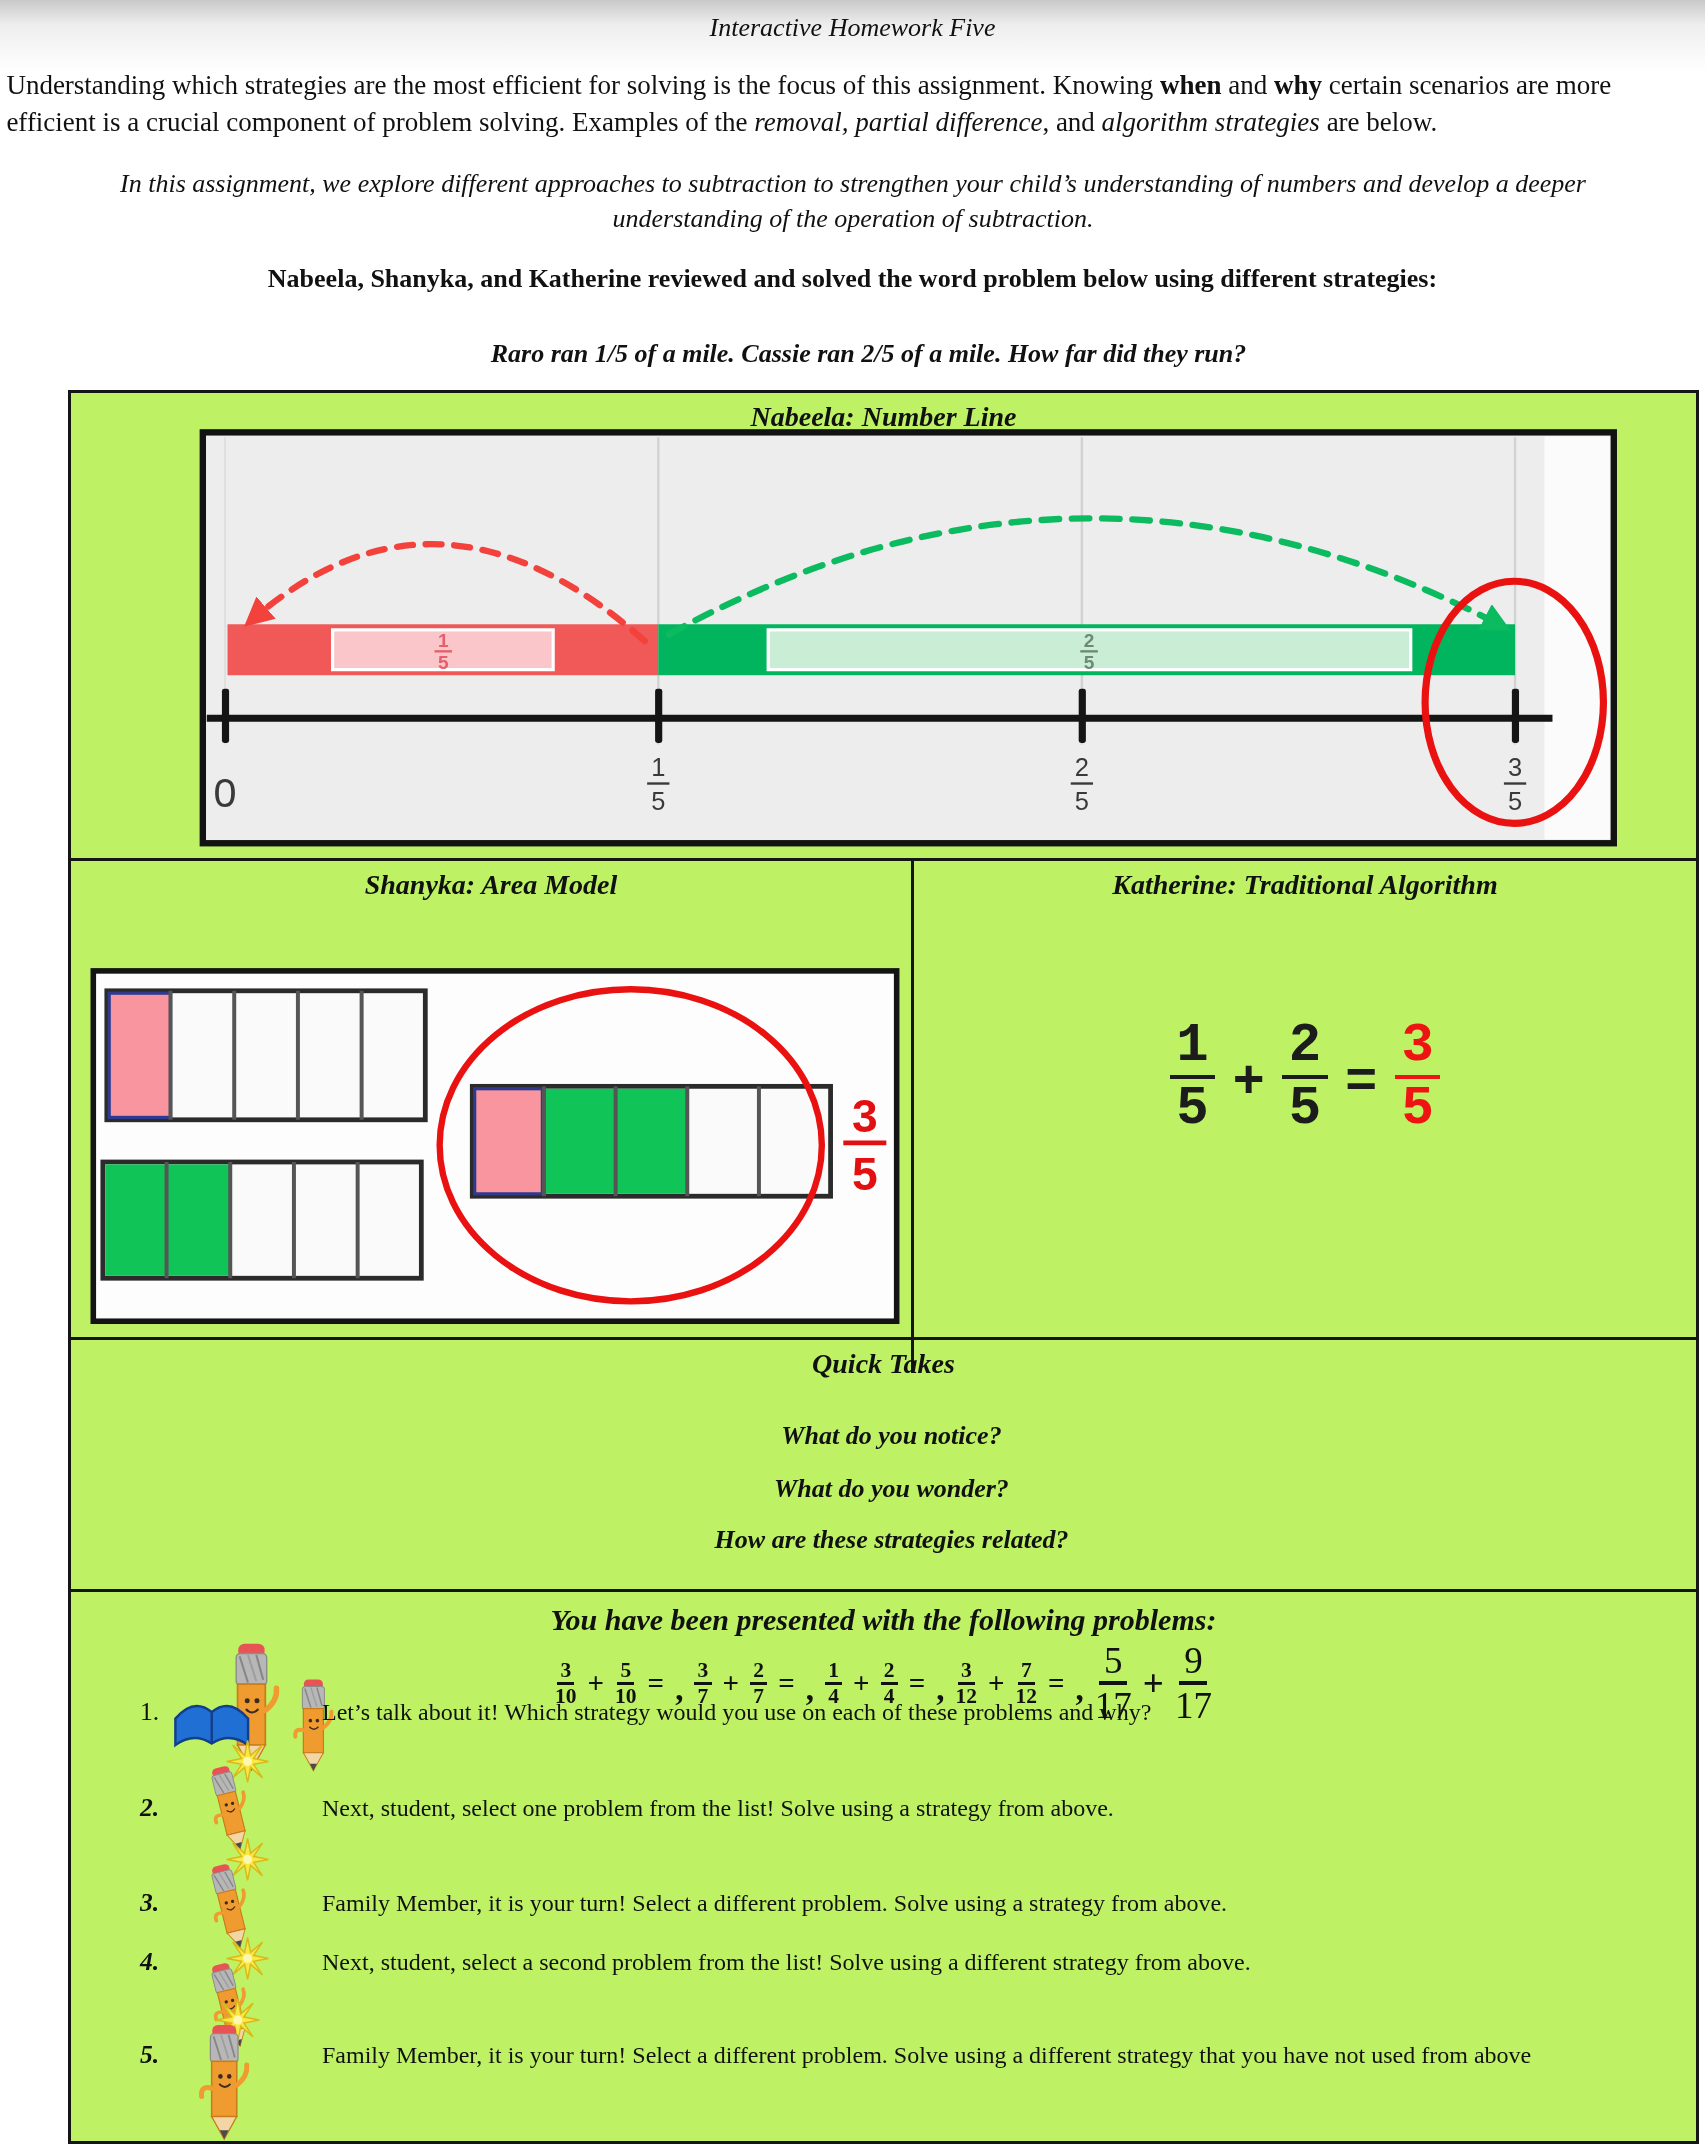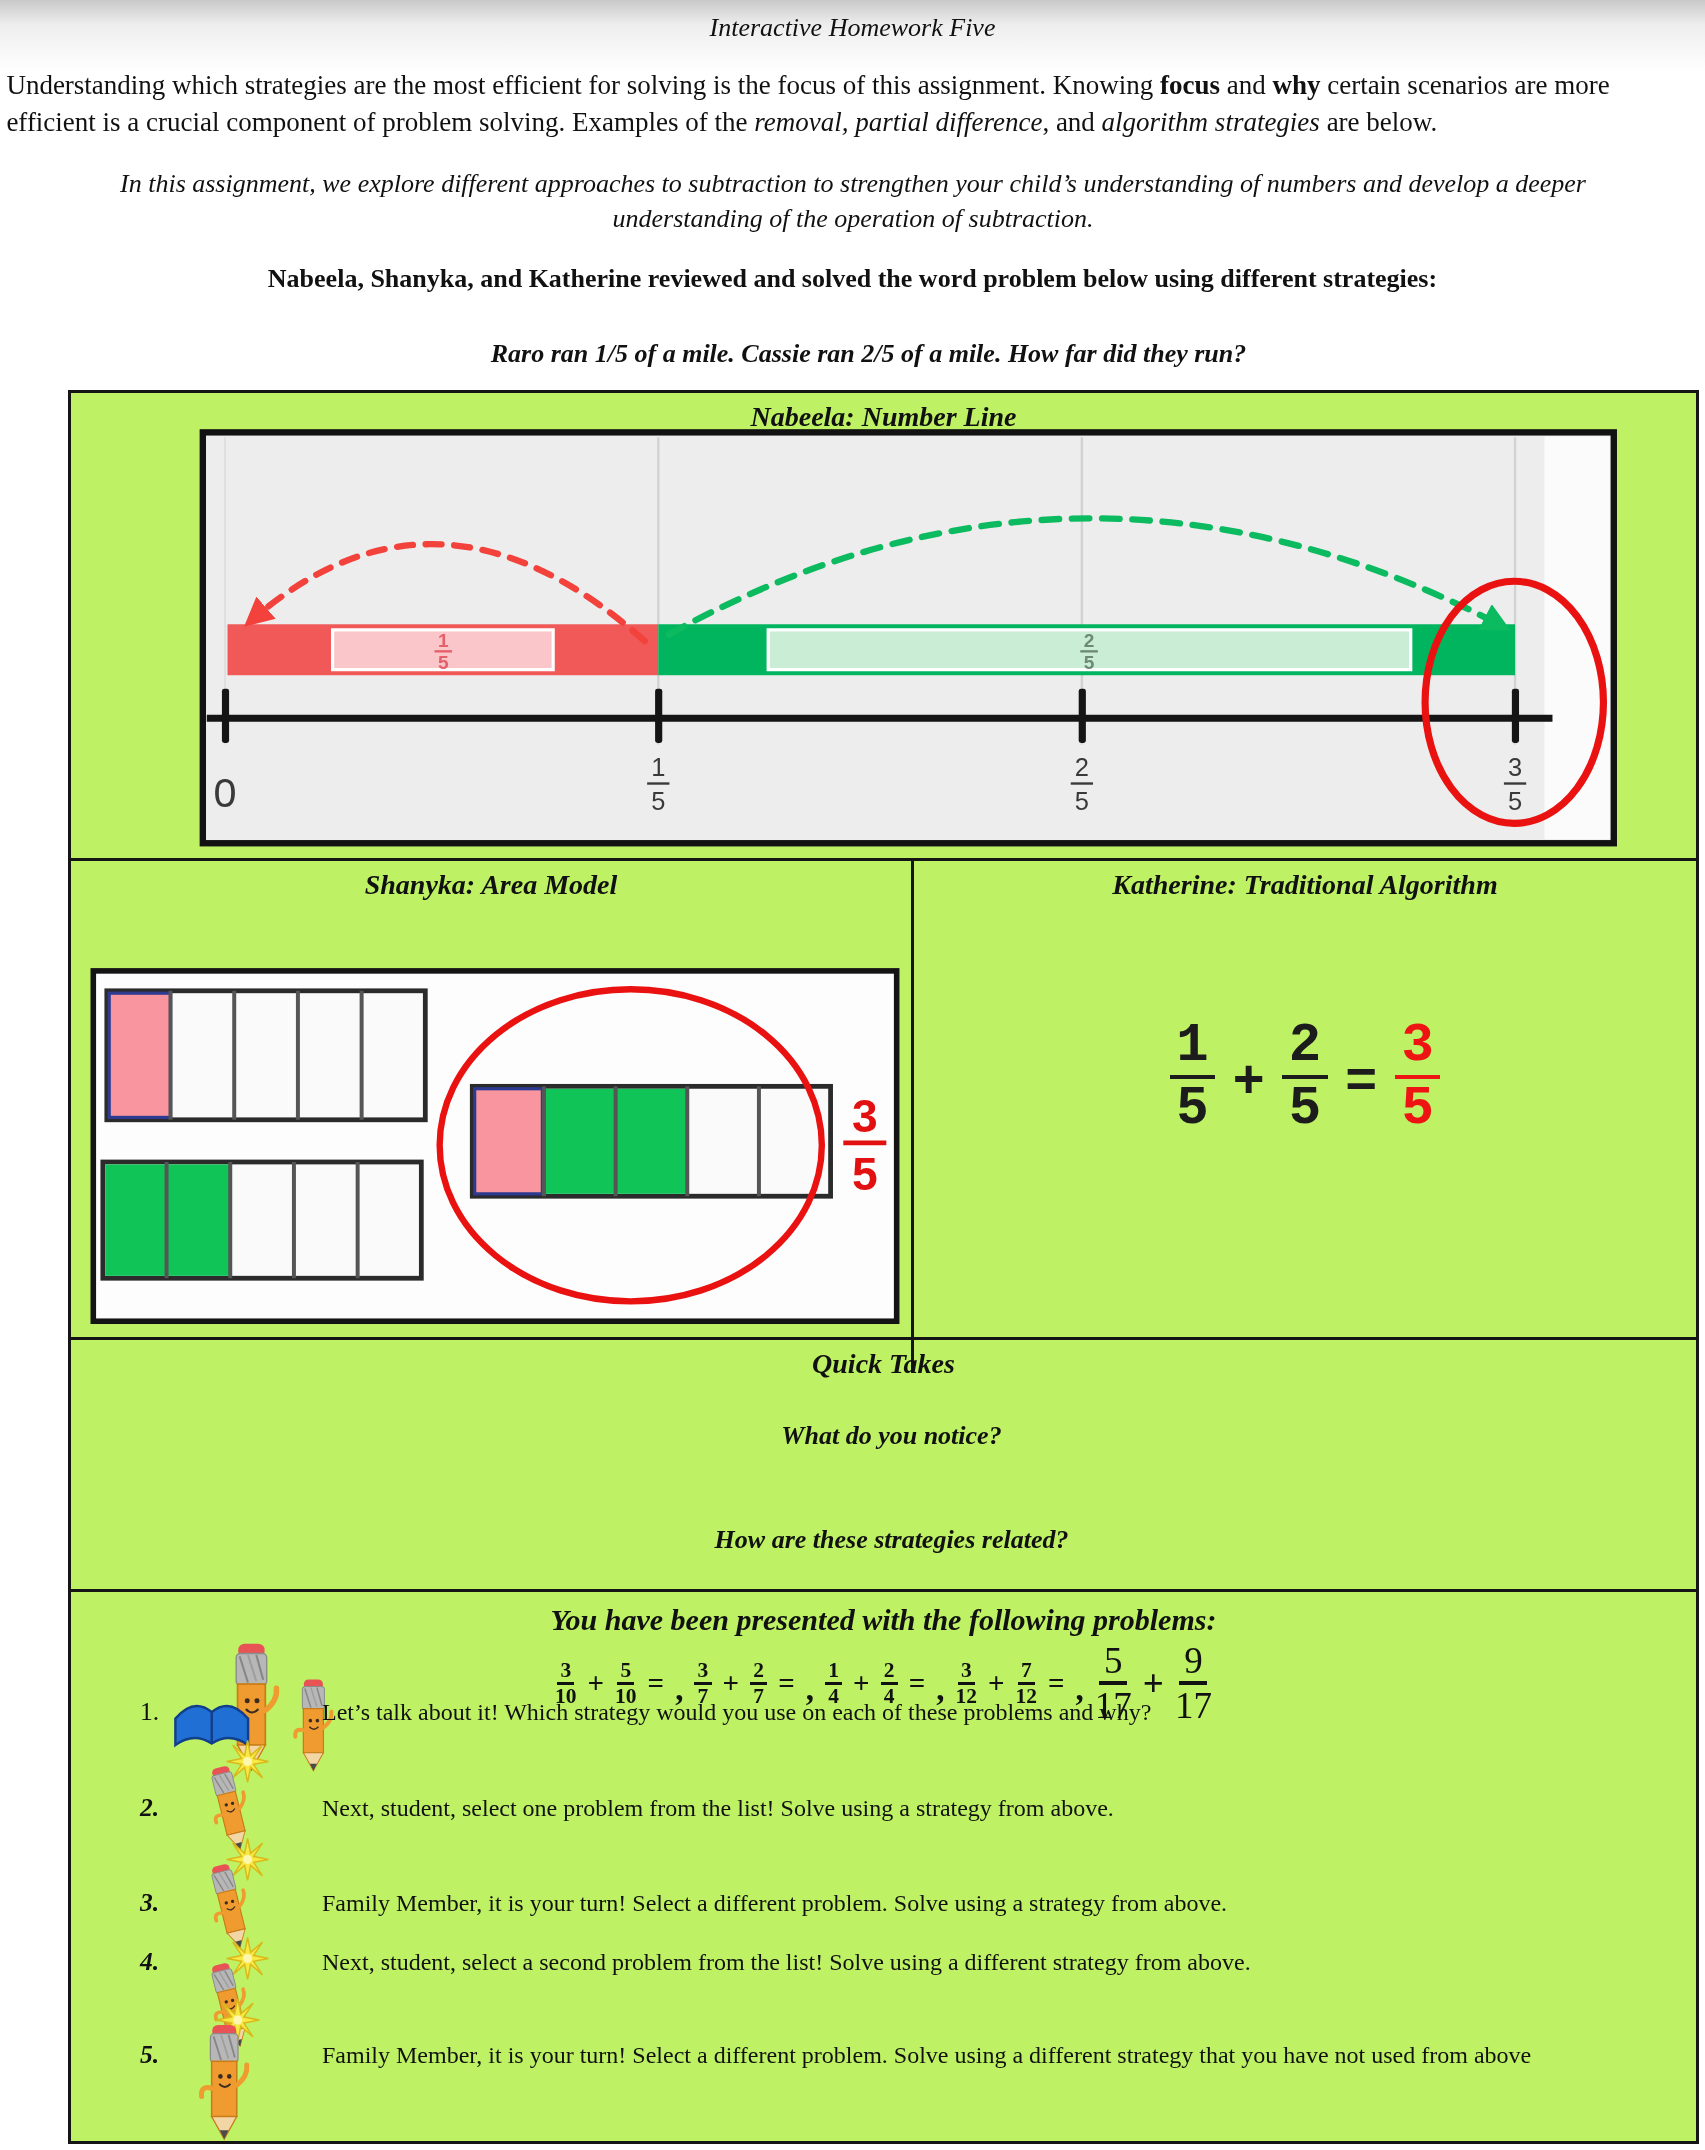--- a/index.html
+++ b/index.html
@@ -68,21 +68,21 @@
   svg text{font-family:"Liberation Sans", sans-serif;}
 </style>
 </head>
 <body>
 
 <div class="page">
   <div class="topfade"></div>
 
   <div class="title">Interactive Homework Five</div>
 
-  <p class="intro"><span>Understanding which strategies are the most efficient for solving is the focus of this assignment. Knowing </span><b>focus</b><span> and </span><b>why</b><span> certain scenarios are more efficient is a crucial component of problem solving. Examples of the </span><i>removal, partial difference</i><span>, and </span><i>algorithm strategies</i><span> are below.</span></p>
+  <p class="intro"><span>Understanding which strategies are the most efficient for solving is the focus of this assignment. Knowing </span><b>when</b><span> and </span><b>why</b><span> certain scenarios are more efficient is a crucial component of problem solving. Examples of the </span><i>removal, partial difference</i><span>, and </span><i>algorithm strategies</i><span> are below.</span></p>
 
   <p class="note">In this assignment, we explore different approaches to subtraction to strengthen your child’s understanding of numbers and develop a deeper understanding of the operation of subtraction.</p>
   <p class="strategies">Nabeela, Shanyka, and Katherine reviewed and solved the word problem below using different strategies:</p>
   <p class="wordproblem">Raro ran 1/5 of a mile. Cassie ran 2/5 of a mile. How far did they run?</p>
 
   <div class="table">
 
     <div class="row r1">
       <div class="cellhead">Nabeela: Number Line</div>
       <svg class="nlsvg" viewBox="0 0 1985 535">
@@ -208,20 +208,21 @@
             <span class="knum">3</span>
             <span class="kden">5</span>
           </span>
         </div>
       </div>
     </div>
 
     <div class="row r3">
       <div class="cellhead">Quick Takes</div>
       <p class="qt" style="top:73px">What do you notice?</p>
+      <p class="qt" style="top:126px">What do you wonder?</p>
       <p class="qt" style="top:177px">How are these strategies related?</p>
     </div>
 
     <div class="row r4">
       <p class="probhead">You have been presented with the following problems:</p>
 
       <div class="probline">
         <span class="pfrac">
             <span class="pnum">3</span>
             <span>10</span>

